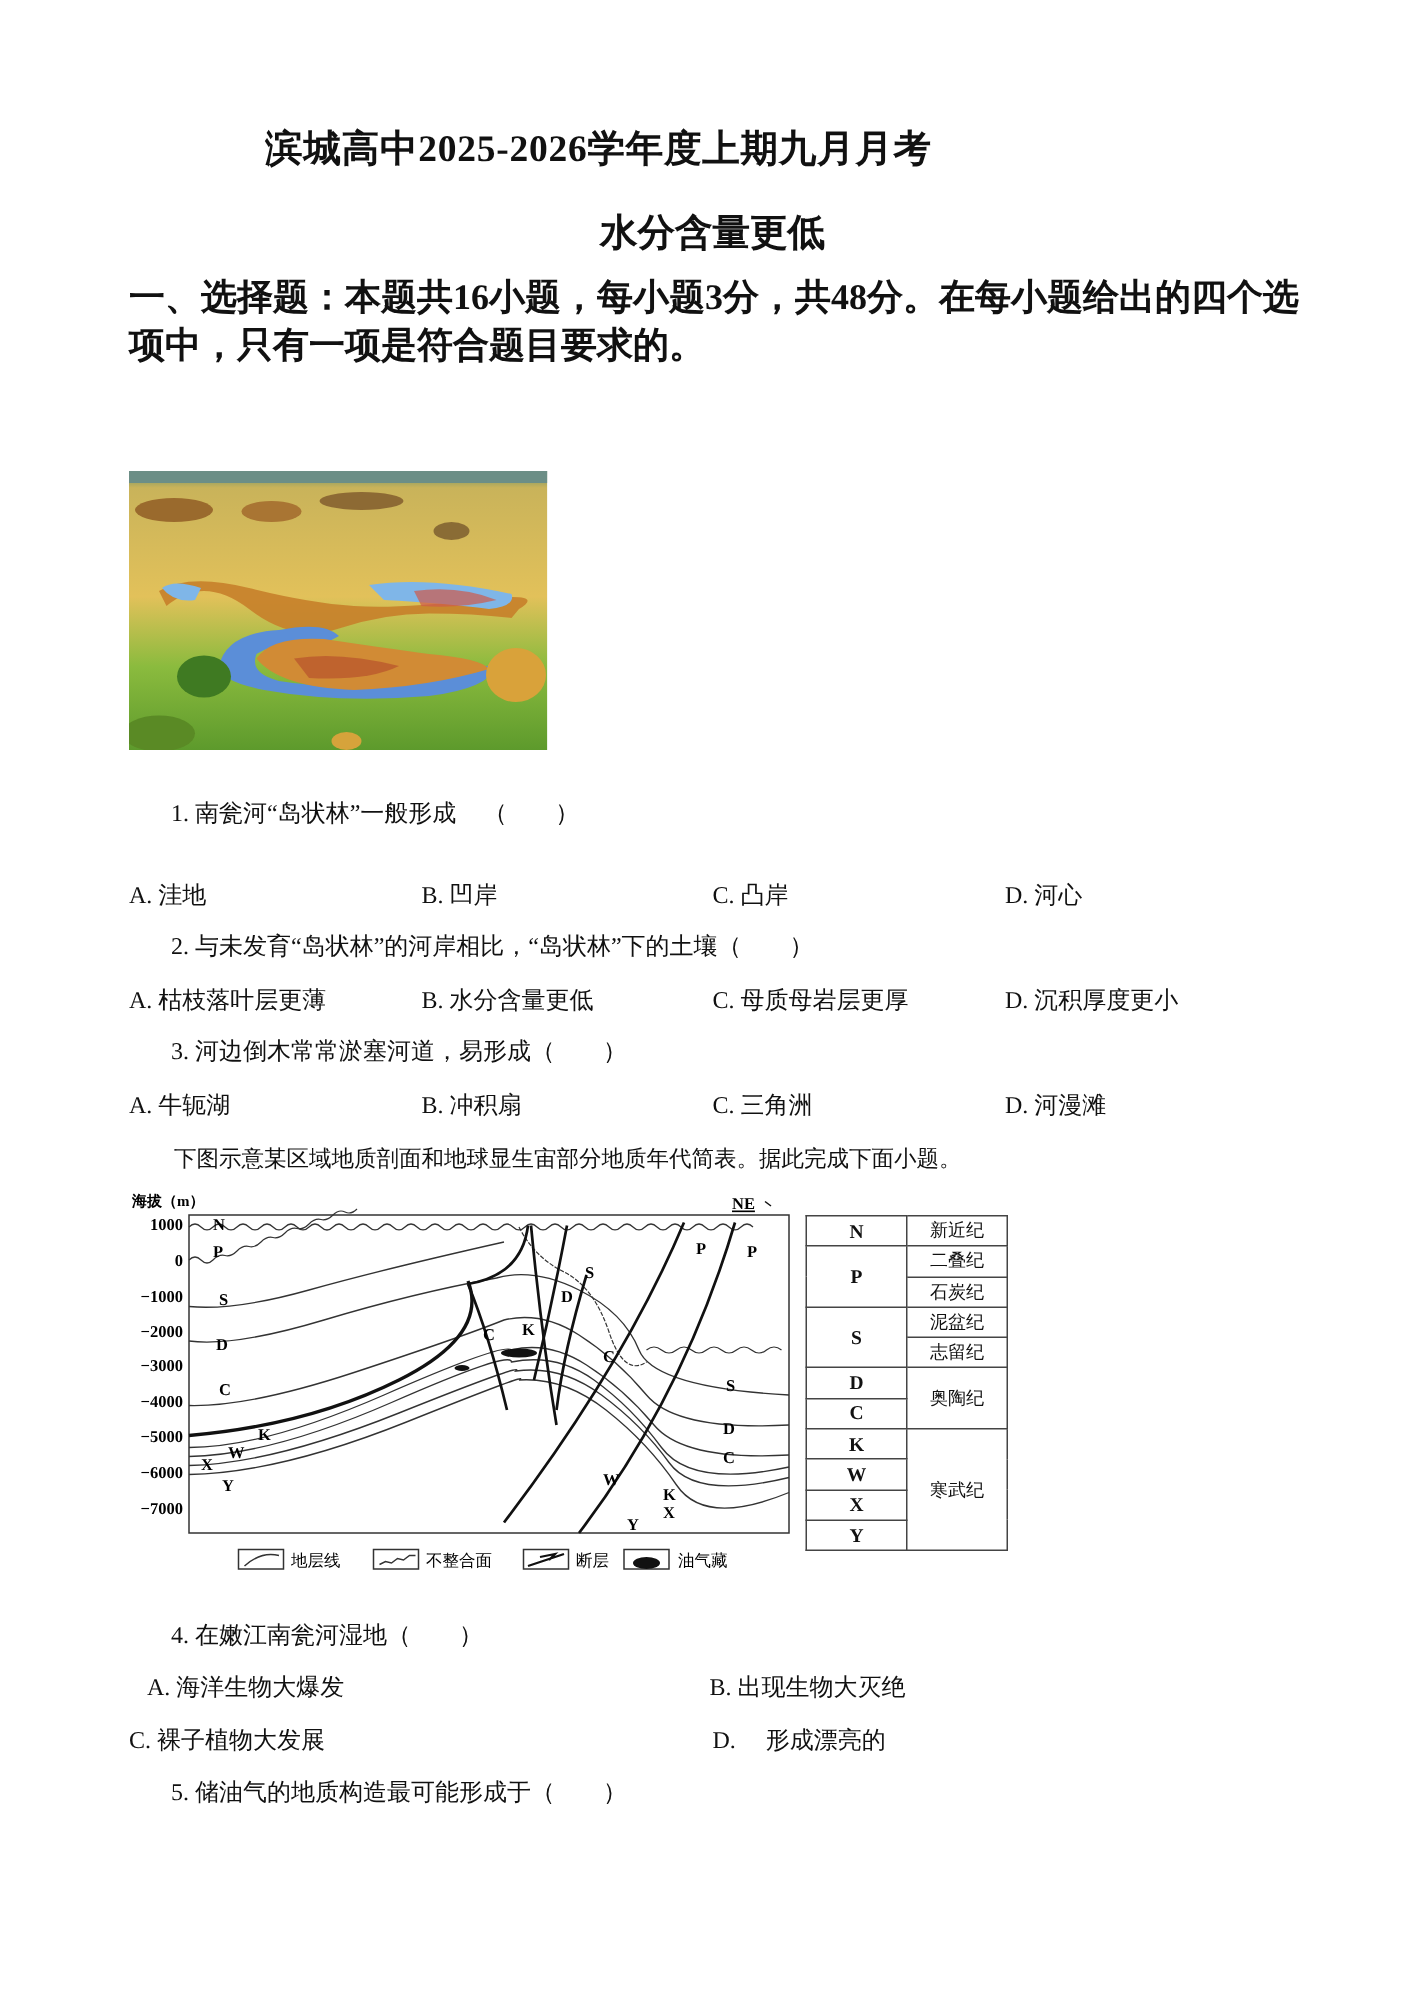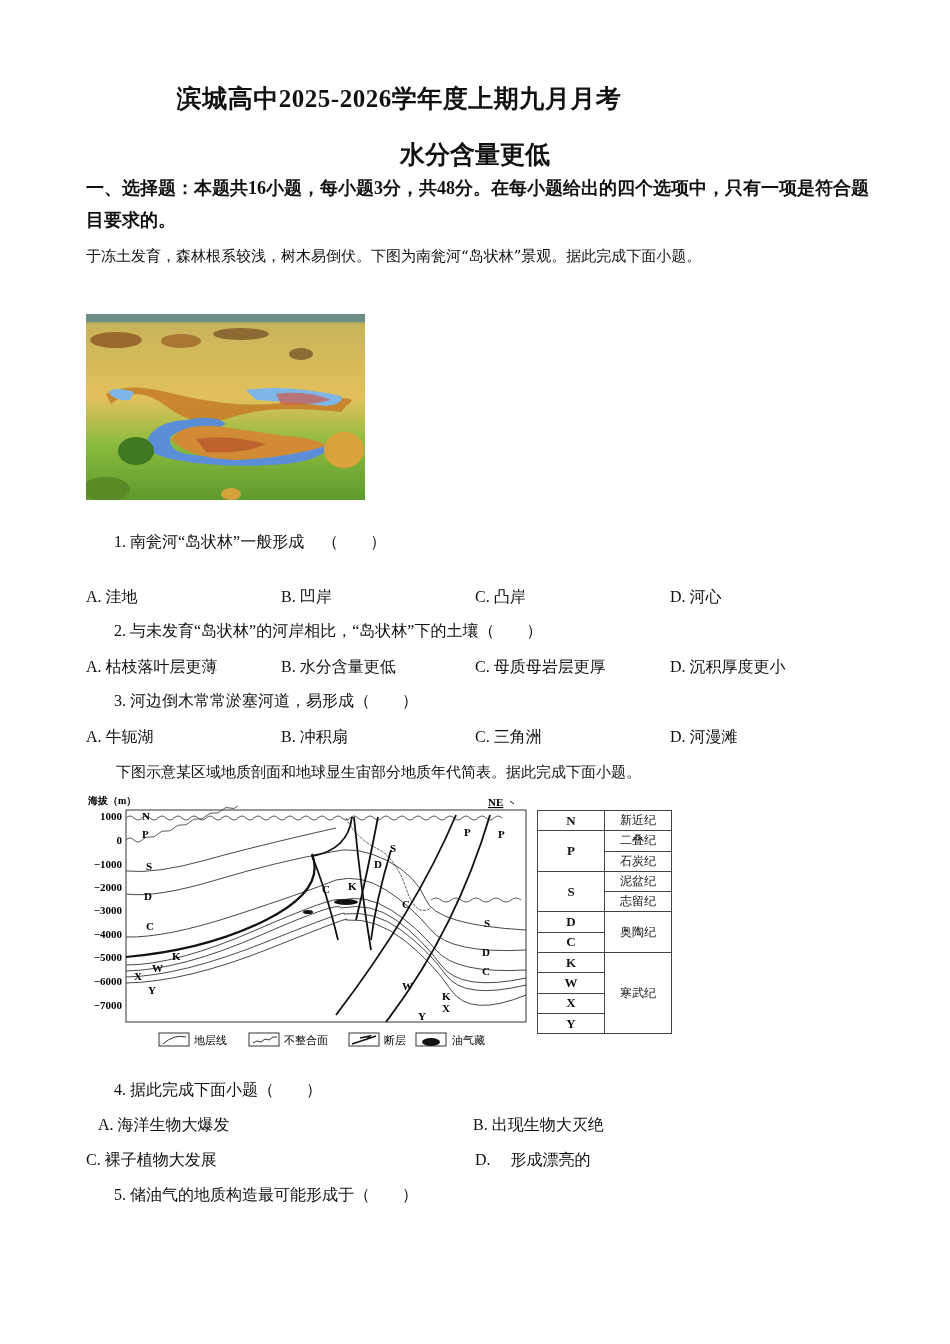--- a/index.html
+++ b/index.html
@@ -1,21 +1,21 @@
 <!DOCTYPE html>
 <html><head>
 <meta charset="utf-8">
 <style>
   html, body { margin: 0; padding: 0; background: #ffffff; }
   body { width: 950px; height: 1344px; position: relative; overflow: hidden;
          font-family: "Liberation Serif", "DejaVu Serif", serif; color: #111; }
   .abs { position: absolute; }
   .title1 { left: 0; width: 798px; top: 82px; text-align: center; font-size: 25px; font-weight: bold; letter-spacing: 0.5px; }
   .title2 { left: 0; width: 950px; top: 138px; text-align: center; font-size: 25px; font-weight: bold; }
-  .section { left: 86px; top: 172px; width: 790px; font-size: 18px; font-weight: bold; line-height: 32px; }
+  .section { left: 86px; top: 183px; width: 790px; font-size: 24px; font-weight: bold; line-height: 32px; }
   .intro { left: 86px; width: 790px; font-size: 15px; line-height: 38px; font-family: "DejaVu Serif", serif; }
   .intro p { margin: 0; text-indent: 30px; }
   .photo { left: 86px; top: 314px; width: 279px; height: 186px; overflow: hidden; }
   .q { left: 86px; font-size: 16px; margin-left: 28px; }
   .opts { left: 86px; width: 800px; font-size: 16px; }
   .opt { position: absolute; top: 0; white-space: nowrap; }
   .geo { left: 86px; top: 790px; width: 450px; height: 265px; }
   .table-wrap { left: 537px; top: 810px; }
   table.era { border-collapse: collapse; font-size: 12px; }
   table.era td { border: 1px solid #444; text-align: center; padding: 0; height: 19.3px; }
@@ -24,21 +24,20 @@
 </style>
 </head>
 <body>
 
 <div class="abs title1">滨城高中2025-2026学年度上期九月月考</div>
 <div class="abs title2">水分含量更低</div>
 
 <div class="abs section">一、选择题：本题共16小题，每小题3分，共48分。在每小题给出的四个选项中，只有一项是符合题目要求的。</div>
 
 <div class="abs intro" style="top:237px;">
-  <p style="text-indent:0">于冻土发育，森林根系较浅，树木易倒伏。下图为南瓮河“岛状林”景观。据此完成下面小题。</p>
 </div>
 
 <div class="abs photo">
   <svg width="279" height="186" viewBox="0 0 279 186">
     <defs>
       <linearGradient id="g1" x1="0" y1="0" x2="0" y2="1">
         <stop offset="0" stop-color="#5f8a6a"></stop>
         <stop offset="0.06" stop-color="#c9b35a"></stop>
         <stop offset="0.45" stop-color="#e2c15a"></stop>
         <stop offset="0.7" stop-color="#8bbb3e"></stop>
@@ -235,21 +234,21 @@
         </tr>
     <tr>
           <td class="sym">Y</td>
         </tr>
   </tbody>
     </table>
 </div>
 
 <div class="abs q" style="top:1080px;">
   <span>4.</span>
-  <span>据此完成下面小题</span><span>（　　）</span>
+  <span>在嫩江南瓮河湿地</span><span>（　　）</span>
 </div>
 <div class="abs opts" style="top:1115px;">
   <span class="opt" style="left:12px"><span>A.</span> <span>海洋生物大爆发</span></span>
   <span class="opt" style="left:387px"><span>B.</span> <span>出现生物大灭绝</span></span>
 </div>
 <div class="abs opts" style="top:1150px;">
   <span class="opt" style="left:0"><span>C.</span> <span>裸子植物大发展</span></span>
   <span class="opt" style="left:389px"><span>D.</span> <span>　形成漂亮的</span></span>
 </div>
 

